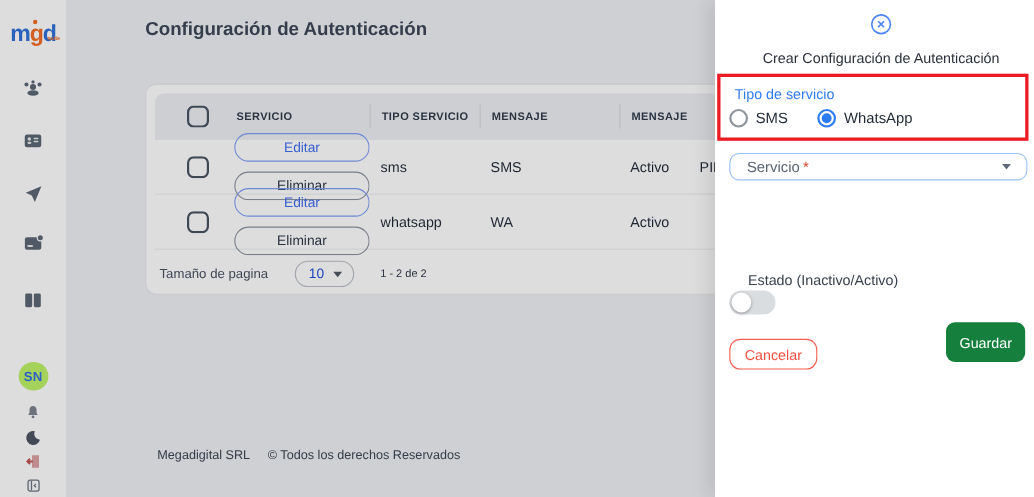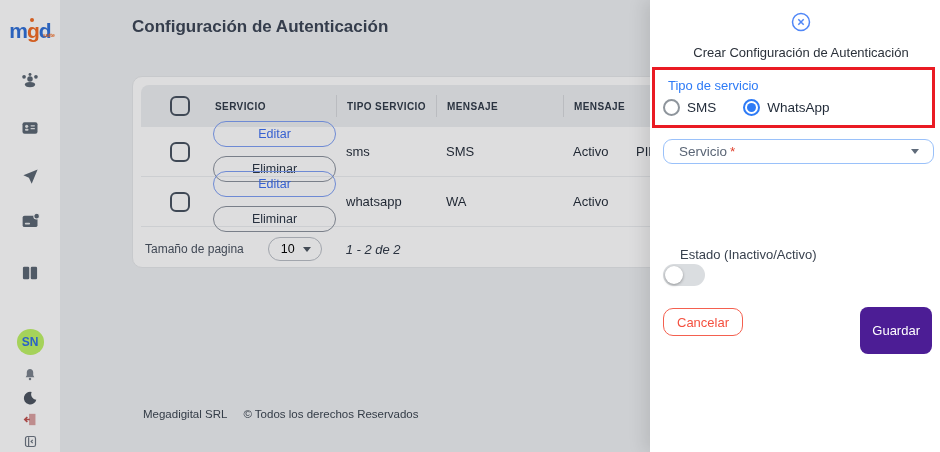--- a/index.html
+++ b/index.html
@@ -39,23 +39,23 @@
   .cb-cell { padding-left:0; }
   .cb { display:block; width:20px; height:20px; margin-left:29px; border:2px solid #46515f; border-radius:6px; background:transparent; cursor:pointer; }
   .actions { display:flex; gap:9px; padding-left:8px;flex-direction:column; }
   .btn-edit, .btn-del { height:26px; padding:0 13px; border-radius:14px; background:transparent; font-size:12.5px;
                         font-family:"Liberation Sans", sans-serif; cursor:pointer; }
   .btn-edit { border:1px solid #7d9ef4; color:#3d6ef0; }
   .btn-del  { border:1px solid #8a919c; color:#2b3645; }
   .pager { display:flex; align-items:center; gap:24px; padding:10px 0 0 4px; }
   .pager-label { font-size:12px; color:#47505e; }
   .size-pill { display:flex; align-items:center; gap:8px; border:1px solid #b9bec5; border-radius:13px;
-               padding:4px 10px 4px 12px; font-size:12.5px; color:#000000; cursor:pointer; background:transparent; }
+               padding:4px 10px 4px 12px; font-size:12.5px; color:#1d4ed8; cursor:pointer; background:transparent; }
   .caret-down { width:0; height:0; border-left:4.5px solid transparent; border-right:4.5px solid transparent; border-top:5.5px solid #4a545f; }
-  .range { font-size:13px; color:#2f3947;font-style:italic; }
+  .range { font-size:10px; color:#2f3947; }
   .footer { position:absolute; left:46px; top:408px; display:flex; gap:16px; font-size:11.5px; color:#39434f; }
 
   
   .overlay { position:absolute; inset:0; background:rgba(25,28,33,0.15); z-index:5; }
 
   
   .drawer { position:absolute; right:0; top:0; width:290px; height:452px; background:#ffffff; z-index:10;
             box-shadow:-6px 0 16px rgba(0,0,0,0.10); }
   .drawer-header { display:flex; align-items:center; gap:13px; padding:12px 10px 0 22px;flex-direction:column; }
   .close-btn { width:20px; height:20px; flex:0 0 20px; cursor:pointer; }
@@ -74,22 +74,22 @@
   .select-plantilla { top:187px; border:1px solid #c6d4e4; }
   .select-label { font-size:13.5px; color:#5a6575; }
   .req { color:#e0422e; margin-left:3px; font-size:13.5px; }
   .select .caret-down { margin-left:auto; border-top-color:#5f6b7a; }
   .estado-label { position:absolute; left:30px; top:247px; font-size:13px; color:#38414e; }
   .toggle { position:absolute; left:13px; top:264px; width:42px; height:22px; border-radius:11px; background:#dadde0; cursor:pointer; }
   .toggle .knob { position:absolute; left:2px; top:2px; width:18px; height:18px; border-radius:50%; background:#fff;
                   box-shadow:0 1px 3px rgba(0,0,0,0.35); }
   .btn-cancel { position:absolute; left:13px; top:308px; height:28px; padding:0 13px; border-radius:10px;
                 background:#fff; border:1.5px solid #f4604f; color:#f4503f; font-size:13px; font-family:"Liberation Sans", sans-serif; cursor:pointer; }
-  .btn-save { position:absolute; right:8px; top:307px; height:47px; padding:0 12px; border-radius:8px;
-              background:#4c1d95; border:none; color:#ffffff; font-size:13px; font-family:"Liberation Sans", sans-serif; cursor:pointer; }
+  .btn-save { position:absolute; right:8px; top:293px; height:36px; padding:0 12px; border-radius:8px;
+              background:#15803d; border:none; color:#ffffff; font-size:13px; font-family:"Liberation Sans", sans-serif; cursor:pointer; }
 
   
   .annotation { position:absolute; left:652px; top:67px; width:283px; height:61px; border:3px solid #ea1b23;
                 z-index:20; pointer-events:none; }
   .ico { display:block; }
 </style>
 </head>
 <body>
 
 <div class="app">

